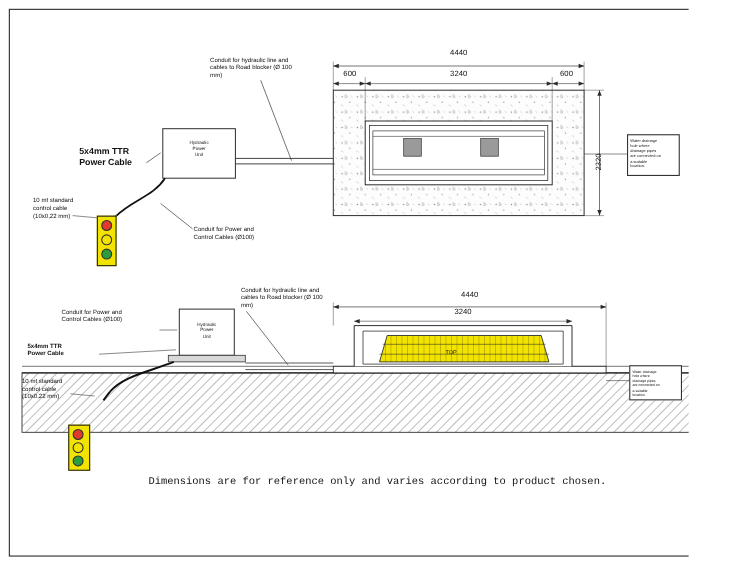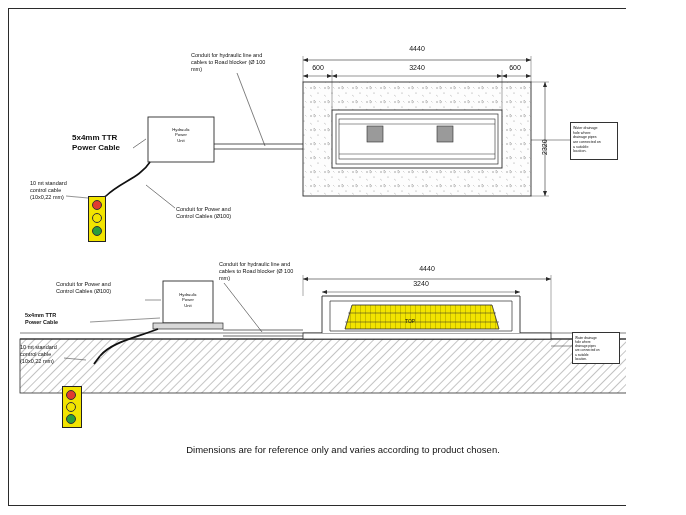--- a/index.html
+++ b/index.html
@@ -293,15 +293,15 @@
 
   <div class="dimv" style="left:640px; top:332px;">210</div>
   <div class="dimv" style="left:643px; top:368px;">100</div>
   <div class="dimv" style="left:658px; top:368px;">310</div>
 
   <div class="traffic" style="left:62px; top:386px; width:20px; height:42px;"></div>
   <div class="tl-dot" style="left:66px; top:390px; width:10px; height:10px; background:#e03a2f;"></div>
   <div class="tl-dot" style="left:66px; top:402px; width:10px; height:10px; background:#f2e400;"></div>
   <div class="tl-dot" style="left:66px; top:414px; width:10px; height:10px; background:#2a9d3c;"></div>
 
-  <div class="footer" style="top:444px;">Dimensions are for reference only and varies according to product chosen.</div>
+  <div class="footer" style="top:432px;font-family:Liberation Mono, monospace;">Dimensions are for reference only and varies according to product chosen.</div>
 
 </div>
 
 </body></html>

